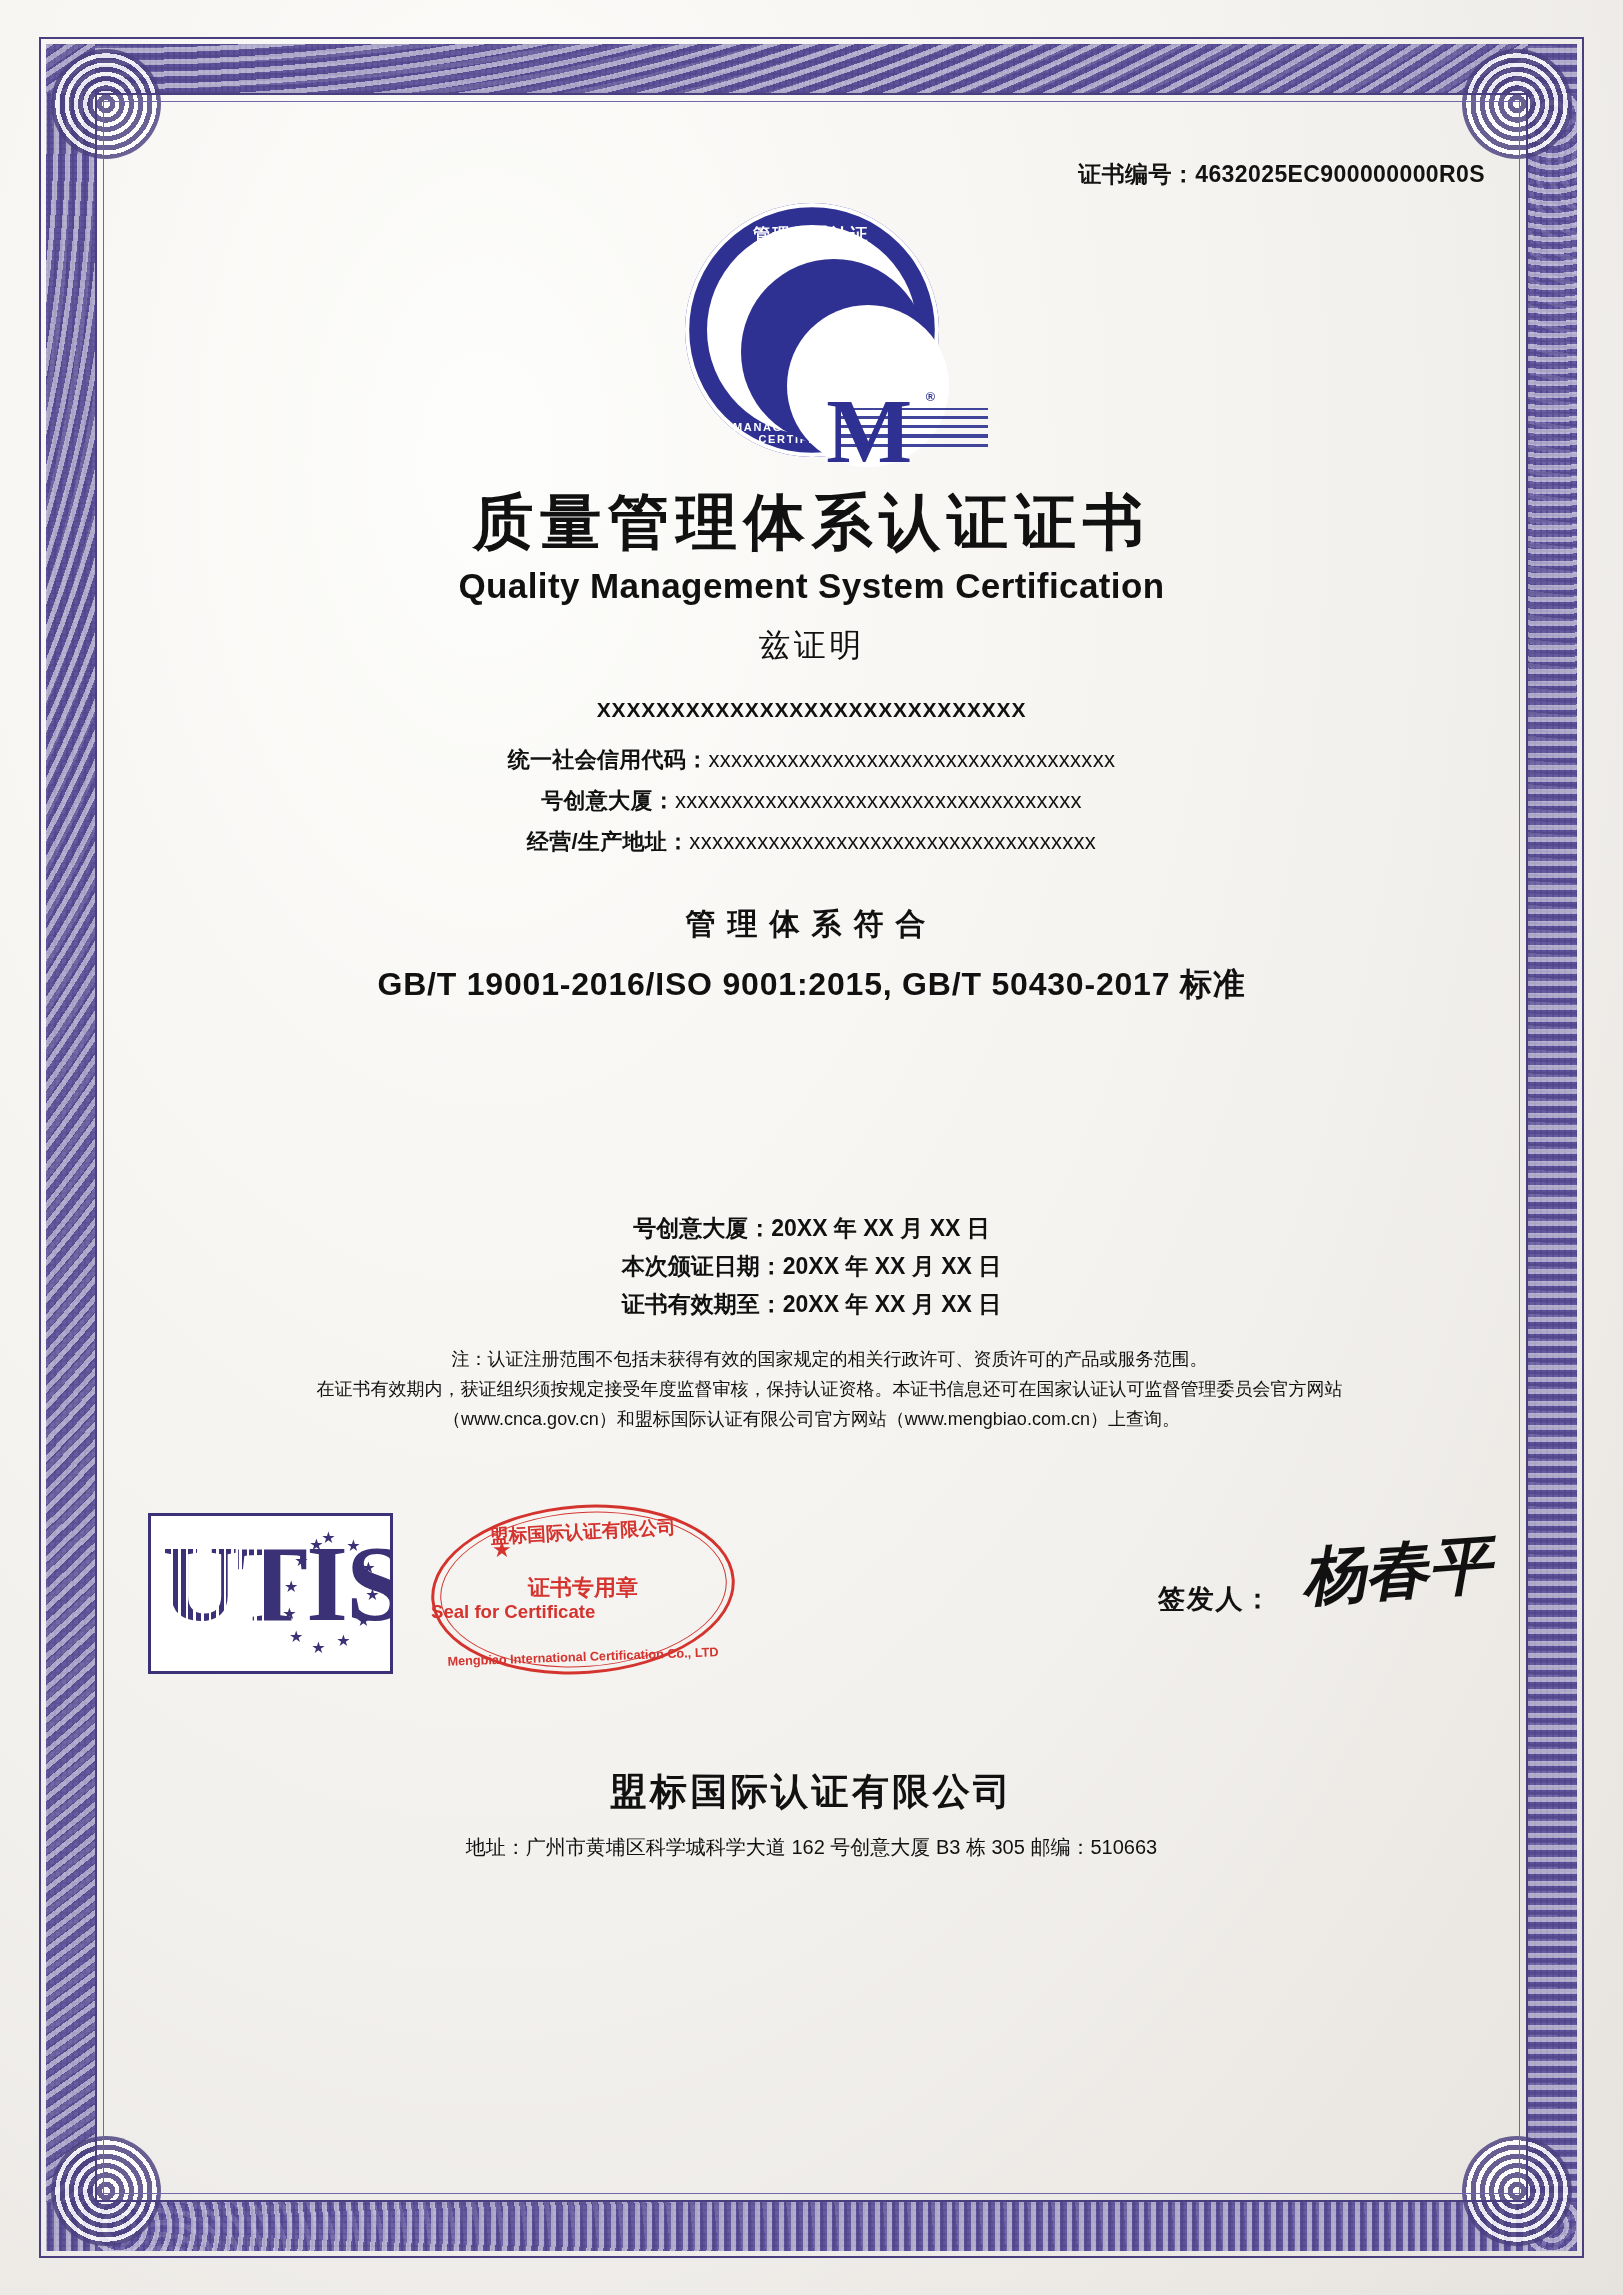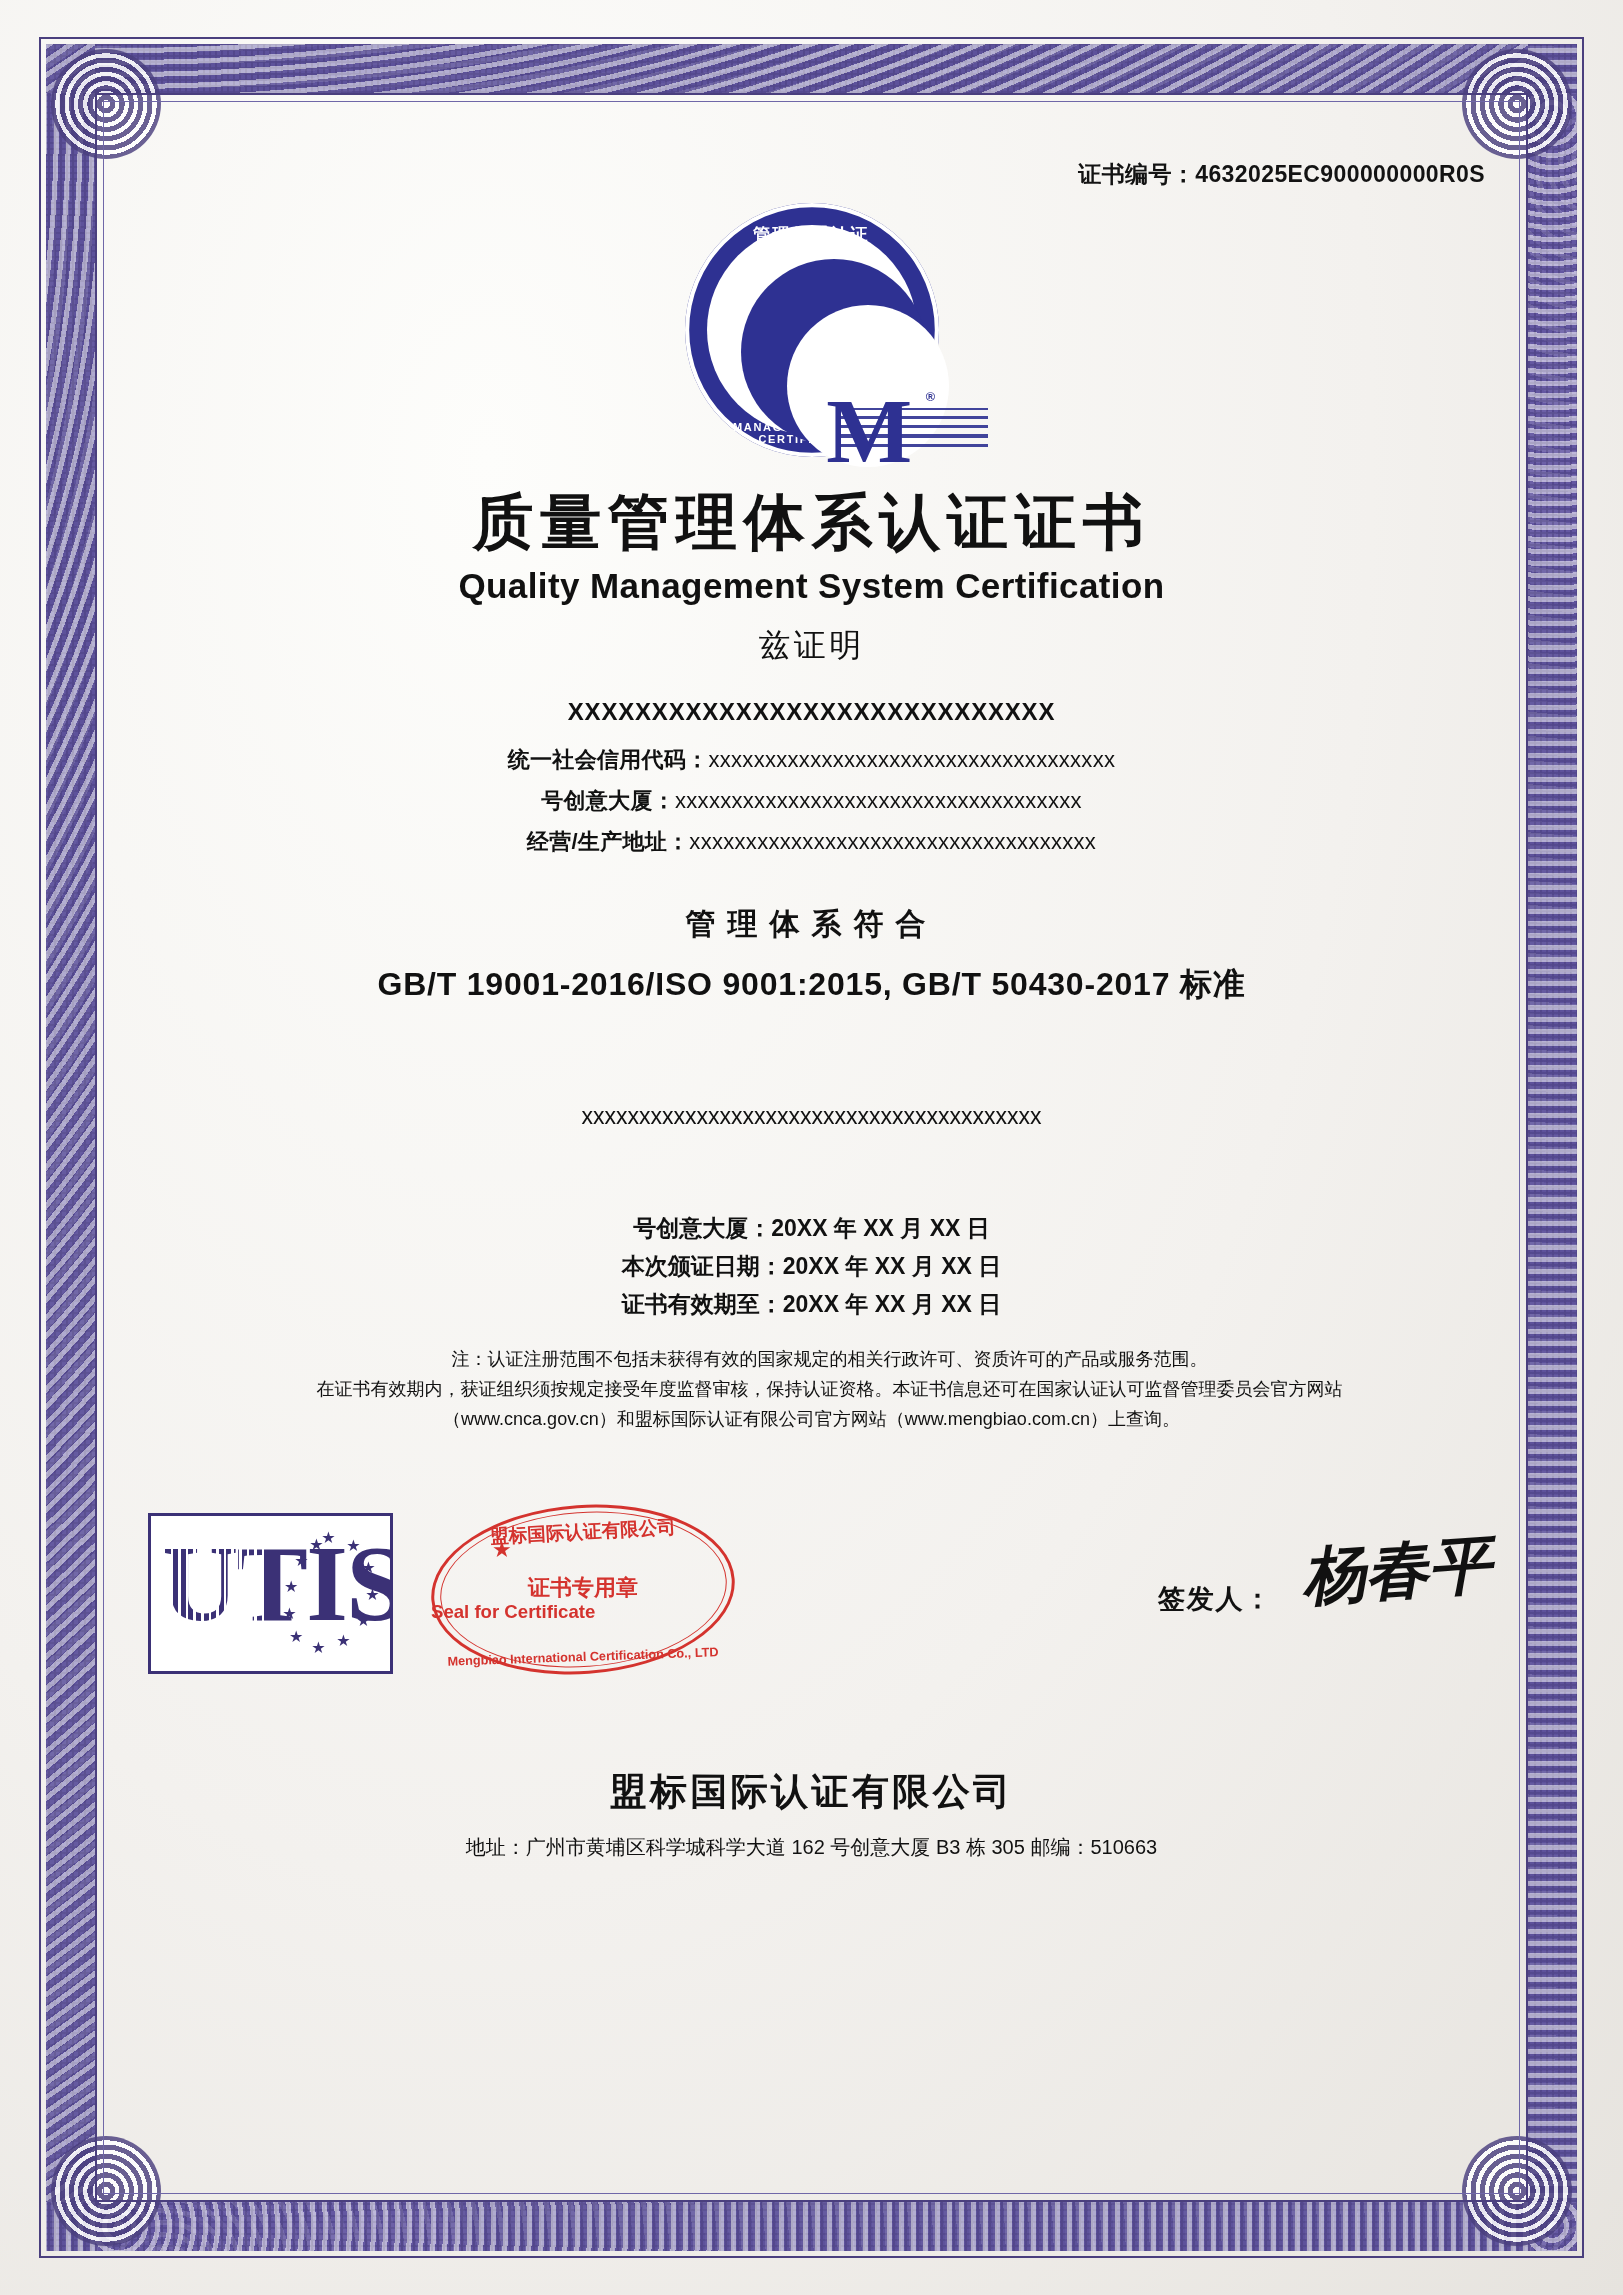--- a/index.html
+++ b/index.html
@@ -160,21 +160,21 @@
   }
   .hereby{
     position:absolute;left:0;right:0;top:506px;text-align:center;
     font-size:32px;letter-spacing:3.4px;color:#111;
     font-family:"Liberation Serif","DejaVu Serif",serif;
   }
 
   
   .org-name{
     position:absolute;left:0;right:0;top:580px;text-align:center;
-    font-size:24px;font-weight:bold;letter-spacing:0.8px;color:#111;
+    font-size:21px;font-weight:bold;letter-spacing:0.8px;color:#111;
   }
   .kv{
     position:absolute;left:0;right:0;text-align:center;
     font-size:22px;color:#111;letter-spacing:0.3px;
     font-family:"Liberation Sans","DejaVu Sans",sans-serif;
   }
   .kv .k{font-weight:bold;}
   .kv1{top:627px;}
   .kv2{top:668px;}
   .kv3{top:709px;}
@@ -346,21 +346,20 @@
     <div class="kv kv2">
       <span class="k">号创意大厦：</span><span>xxxxxxxxxxxxxxxxxxxxxxxxxxxxxxxxxxxx</span>
     </div>
     <div class="kv kv3">
       <span class="k">经营/生产地址：</span><span>xxxxxxxxxxxxxxxxxxxxxxxxxxxxxxxxxxxx</span>
     </div>
 
     <div class="conform">管理体系符合</div>
     <div class="standards">GB/T 19001-2016/ISO 9001:2015, GB/T 50430-2017 标准</div>
 
-    <div class="scope-value">xxxxxxxxxxxxxxxxxxxxxxxxxxxxxxxxxxxxxxxx</div>
 
     <div class="dates">
       <div>
         <span>号创意大厦：</span><span>20XX 年 XX 月 XX 日</span>
       </div>
       <div>
         <span>本次颁证日期：</span><span>20XX 年 XX 月 XX 日</span>
       </div>
       <div>
         <span>证书有效期至：</span><span>20XX 年 XX 月 XX 日</span>

